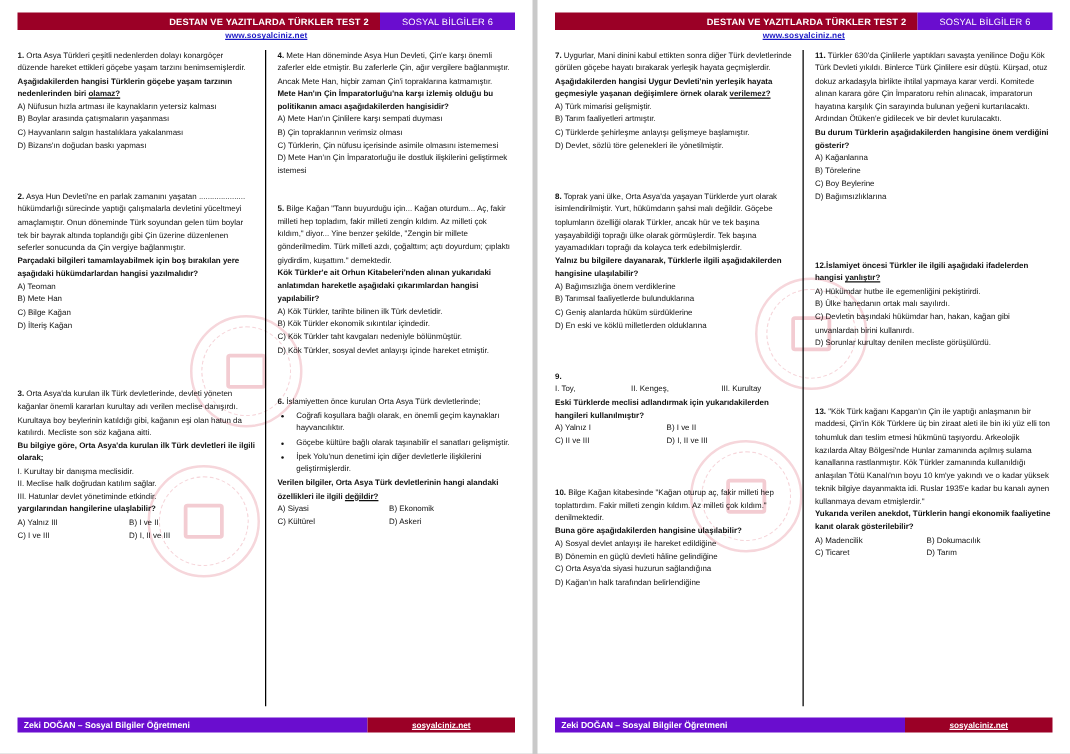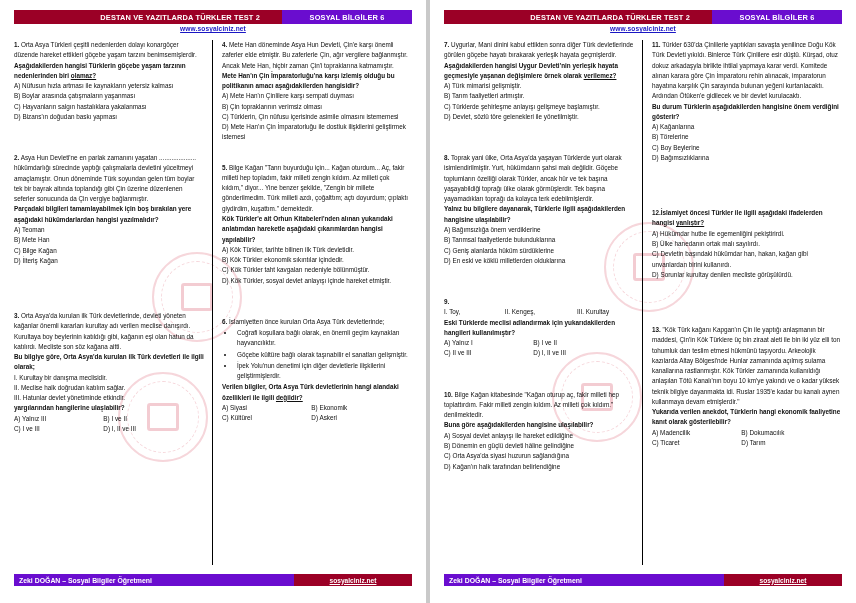--- a/index.html
+++ b/index.html
@@ -35,35 +35,35 @@
     width: 100%;
     margin-left: 0;
   }
   .header-title {
     background: #9b0026;
     color: #ffffff;
     flex: 1 1 auto;
     display: flex;
     align-items: center;
     justify-content: flex-end;
-    padding-right: 22px;
+    padding-right: 9px;
     font-size: 7.4px;
     font-weight: bold;
     letter-spacing: 0.15px;
     box-sizing: border-box;
   }
   .header-subject {
     background: #6a0dcf;
     color: #ffffff;
-    width: 130px;
+    width: 108px;
     display: flex;
     align-items: center;
     justify-content: center;
     font-size: 7.4px;
-    font-weight: bold;
+    font-weight: normal;
     letter-spacing: 0.15px;
     box-sizing: border-box;
   }
   .header-site {
     text-align: center;
     font-size: 6.6px;
     font-weight: bold;
     color: #1a17c4;
     text-decoration: underline;
     margin-top: 1px;

